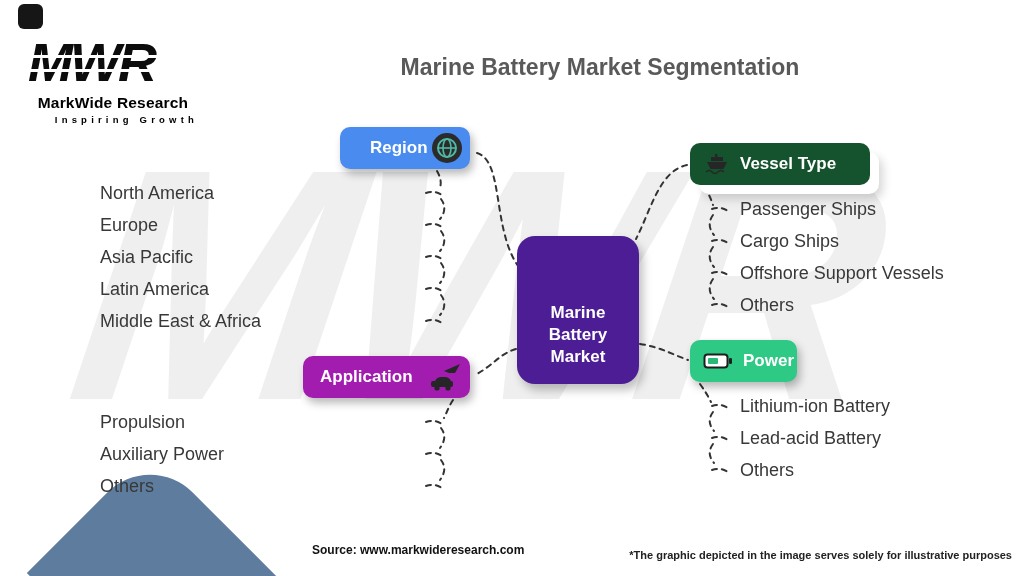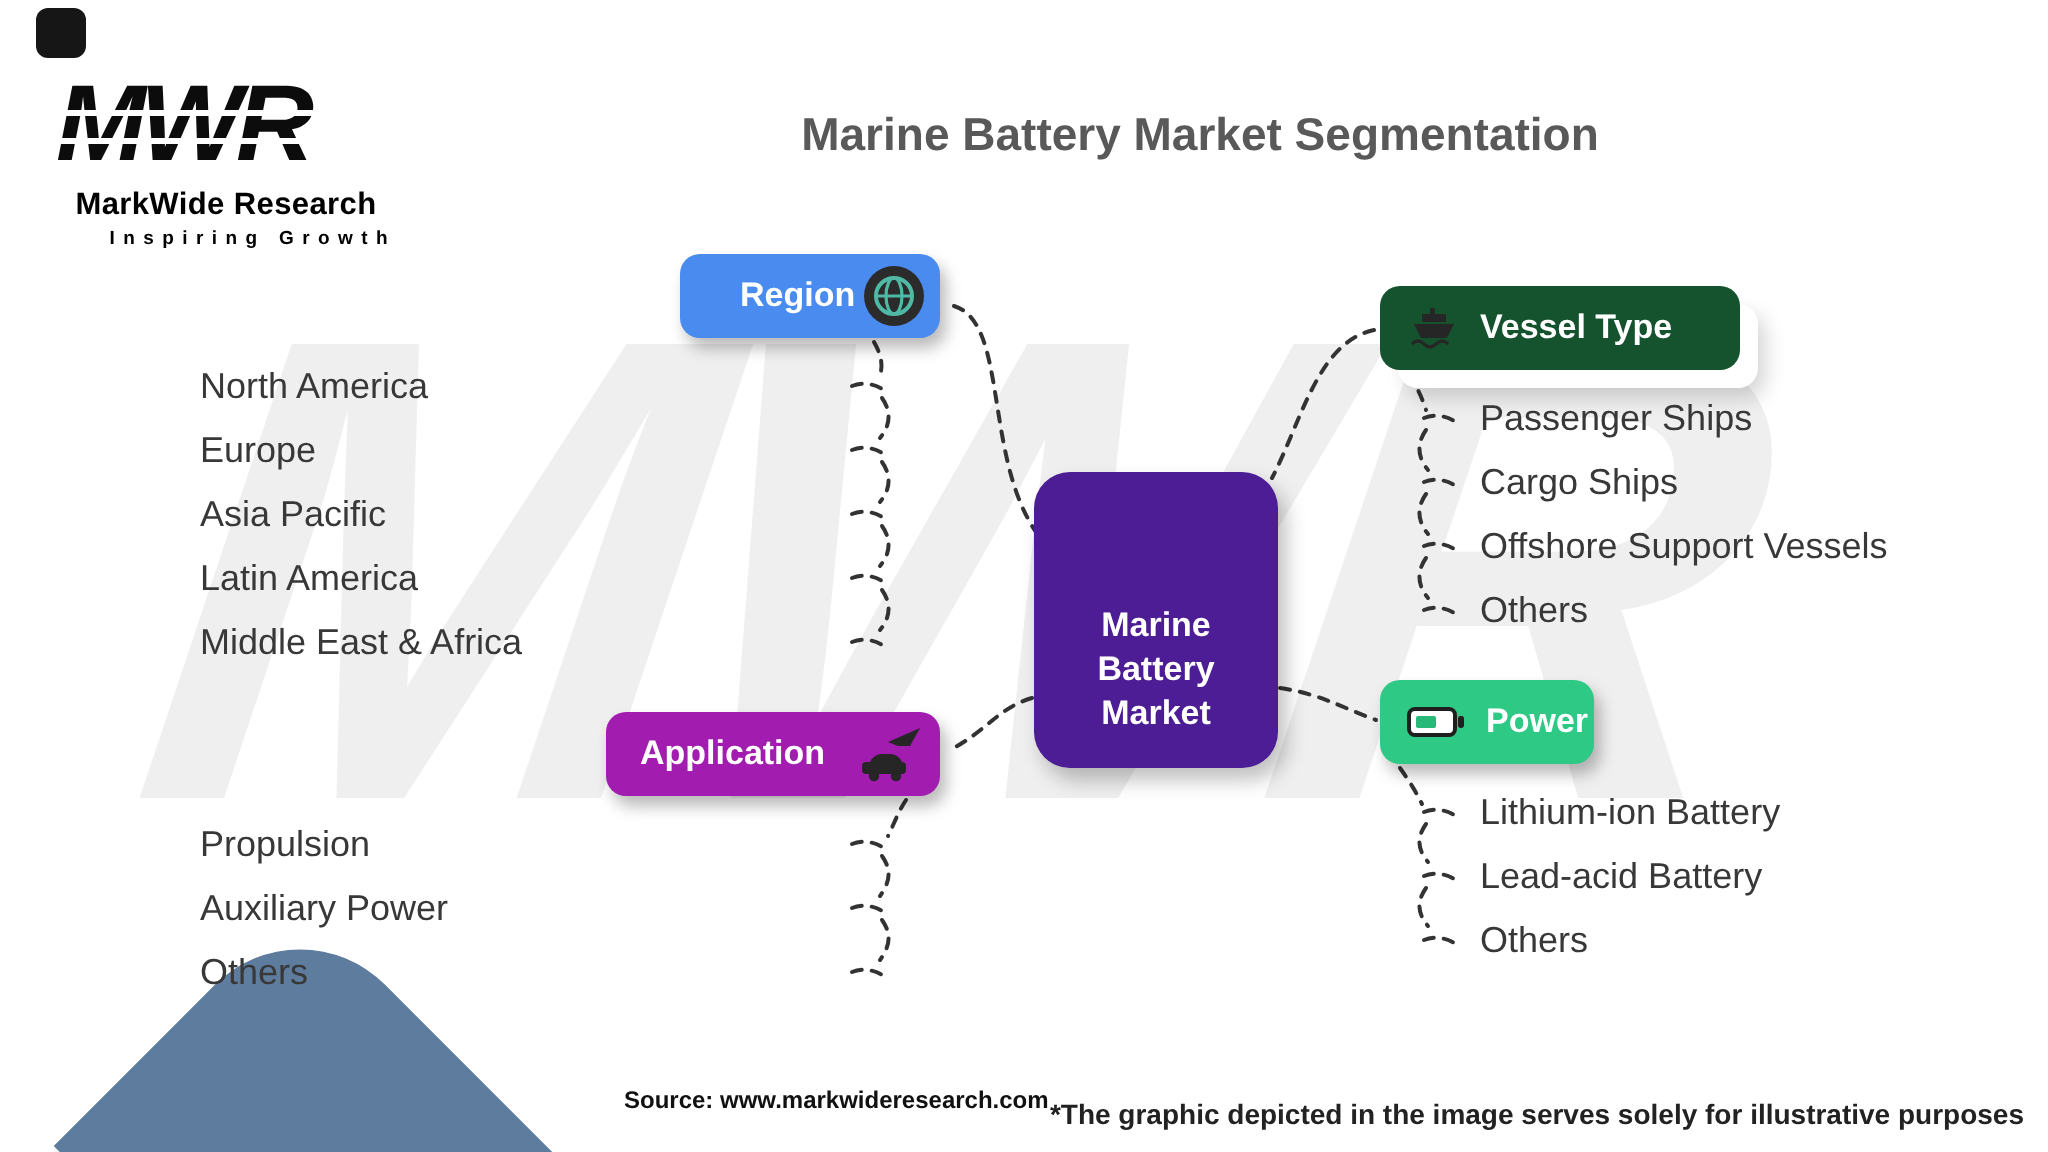--- a/index.html
+++ b/index.html
@@ -20,21 +20,21 @@
   
   .logo { position:absolute; left:28px; top:34px; z-index:2; width:170px; }
   .logo .monogram { position:relative; font-size:54px; line-height:1.05; font-weight:bold; font-style:italic; letter-spacing:-3px; color:#0c0c0c; }
   .logo .slit { position:absolute; left:2px; width:150px; height:3px; background:#fff; }
   .logo .slit.s1 { top:21px; } .logo .slit.s2 { top:35px; }
   .logo .name { font-size:15.5px; font-weight:bold; color:#000; letter-spacing:0.2px; margin-top:3px;text-align:center; }
   .logo .tagline { font-size:9.5px; font-weight:bold; color:#000; letter-spacing:4.2px; margin-top:2px;text-align:right; }
   
   .title { position:absolute; left:250px; top:54px; width:700px; text-align:center; font-size:23px; font-weight:600; color:#595959; z-index:2; }
   .source { position:absolute; left:312px; top:543px; width:400px; font-size:12px; font-weight:bold; color:#111; z-index:2; }
-  .disclaimer { position:absolute; right:12px; top:549px; font-size:14px; font-weight:600; color:#222; z-index:2; }
+  .disclaimer { position:absolute; right:12px; top:549px; font-size:11px; font-weight:600; color:#222; z-index:2; }
   
   .connectors { position:absolute; left:0; top:0; z-index:1; pointer-events:none; }
   .connectors path { stroke:#333; stroke-width:2; fill:none; stroke-dasharray:5 5; stroke-linecap:round; }
   
   .node { position:absolute; z-index:2; display:flex; align-items:center; border-radius:10px; color:#fff; font-size:17px; font-weight:600; box-shadow:3px 5px 8px rgba(0,0,0,.28); }
   .node .icon { display:flex; align-items:center; }
   .node-region { left:340px; top:127px; width:130px; height:42px; justify-content:space-between; padding:0 7px 0 30px; }
   .node-vessel { left:690px; top:143px; width:180px; height:42px; gap:10px; padding-left:14px; box-shadow:9px 9px 0 #ffffff, 13px 14px 10px rgba(0,0,0,.16); }
   .node-application { left:303px; top:356px; width:167px; height:42px; justify-content:space-between; padding:0 9px 0 17px; }
   .node-type { left:690px; top:340px; width:107px; height:42px; gap:10px; padding-left:13px; }

